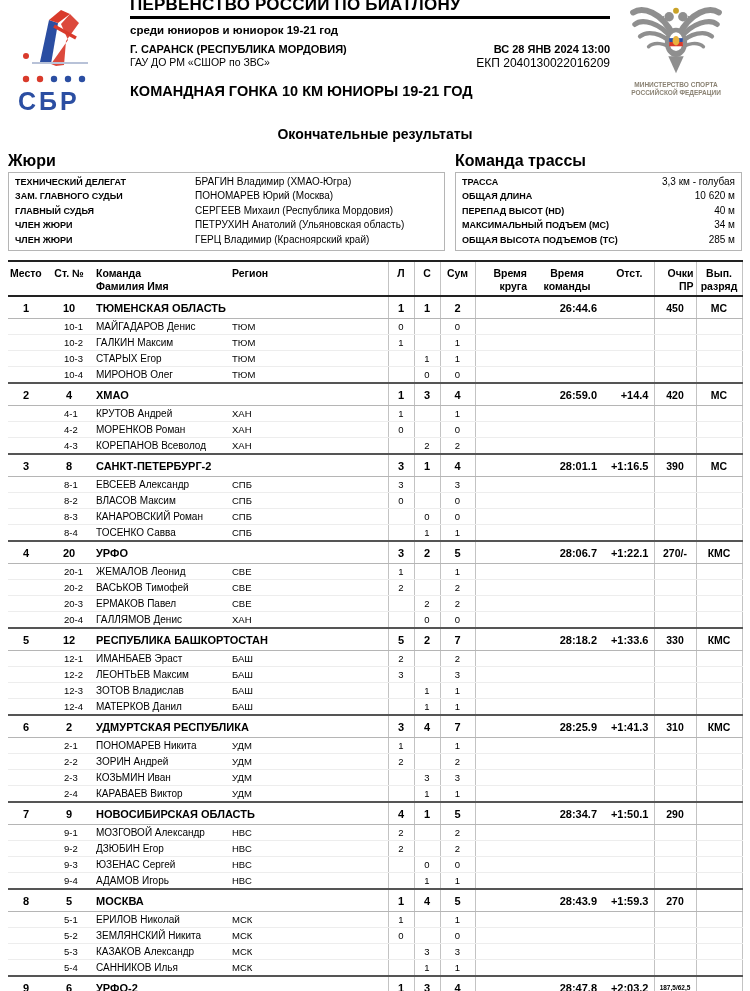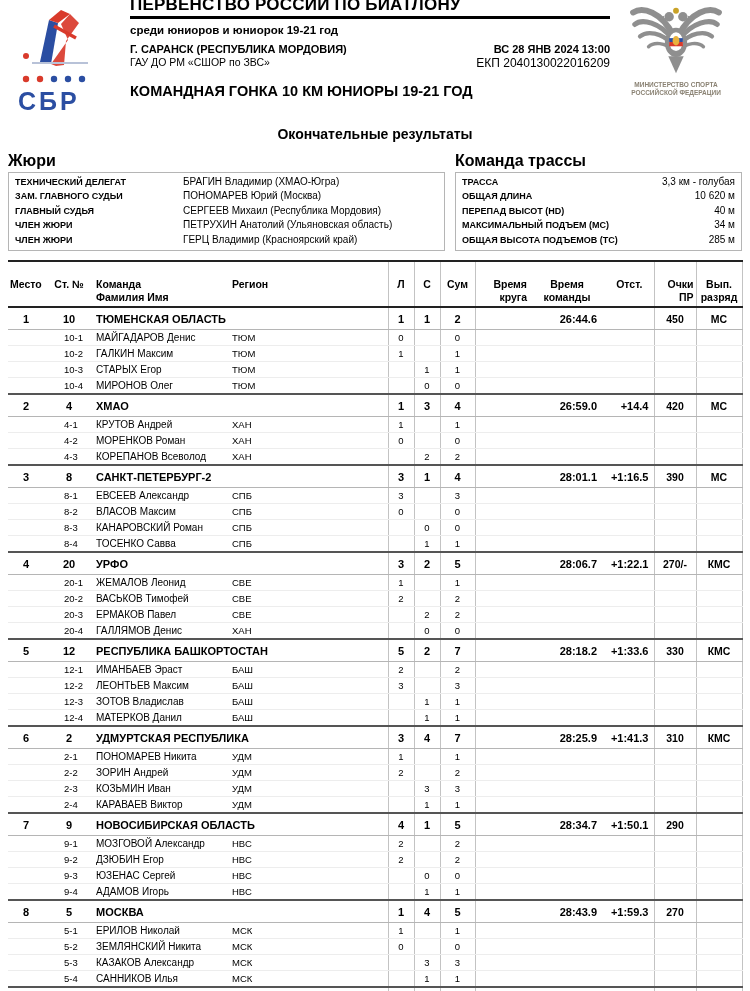--- a/index.html
+++ b/index.html
@@ -29,32 +29,32 @@
   .event{font-size:14.5px;font-weight:bold;margin-top:13px;white-space:nowrap;}
 
   .results-title{text-align:center;font-size:14px;font-weight:bold;margin:12px 0 10px;}
 
   
   .info-row{display:flex;gap:10px;}
   .jury-col{flex:0 0 437px;}
   .course-col{flex:1;}
   .info-title{font-size:16px;font-weight:bold;margin-bottom:2px;}
   .info-box{border:1px solid #b5b5b5;padding:2px 6px 3px;background:#fff;}
-  .jury-row{display:flex;line-height:13.4px;}
+  .jury-row{display:flex;line-height:13.4px;gap:12px;}
   .jury-role{flex:0 0 168px;font-weight:bold;font-size:9px;padding-top:1px;}
   .jury-name{font-size:10px;}
   .course-row{display:flex;justify-content:space-between;line-height:13.4px;}
   .course-label{font-weight:bold;font-size:9px;padding-top:1px;}
   .course-value{font-size:10px;}
 
   
   table{border-collapse:collapse;table-layout:fixed;width:734px;margin-top:9px;}
   th,td{padding:0 2px;white-space:nowrap;overflow:visible;}
   thead th{font-size:10.5px;font-weight:bold;vertical-align:top;text-align:left;
-    border-top:2px solid #222;border-bottom:2px solid #222;padding-top:16px;padding-bottom:2px;}
+    border-top:2px solid #222;border-bottom:2px solid #222;padding-top:5px;padding-bottom:2px;}
   thead .h1,thead .h2{line-height:13px;}
 
   .c-p,.c-s,.c-t,.c-lap,.c-points,.c-grade{border-left:1px solid #c3c3c3;}
   .c-grade{border-right:1px solid #c3c3c3;}
 
   th.c-place{text-align:left;padding-left:2px;}
   th.c-bib{text-align:center;}
   th.c-p,th.c-s,th.c-t{text-align:center;}
   th.c-lap{text-align:right;}
   th.c-time{text-align:center;}

